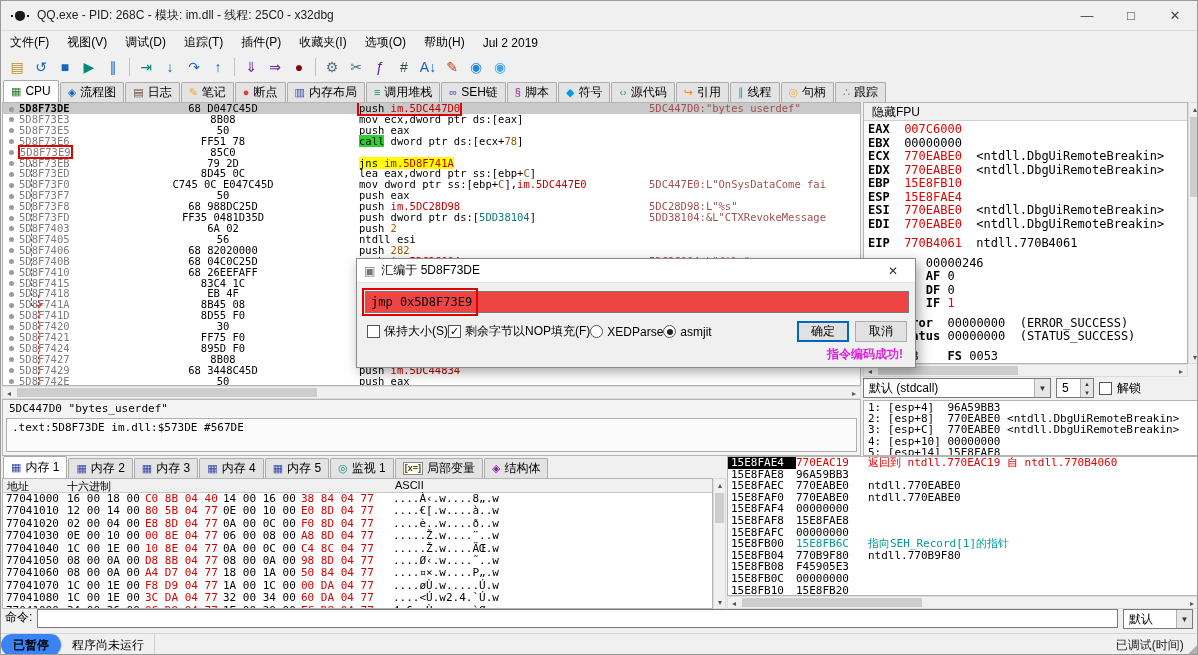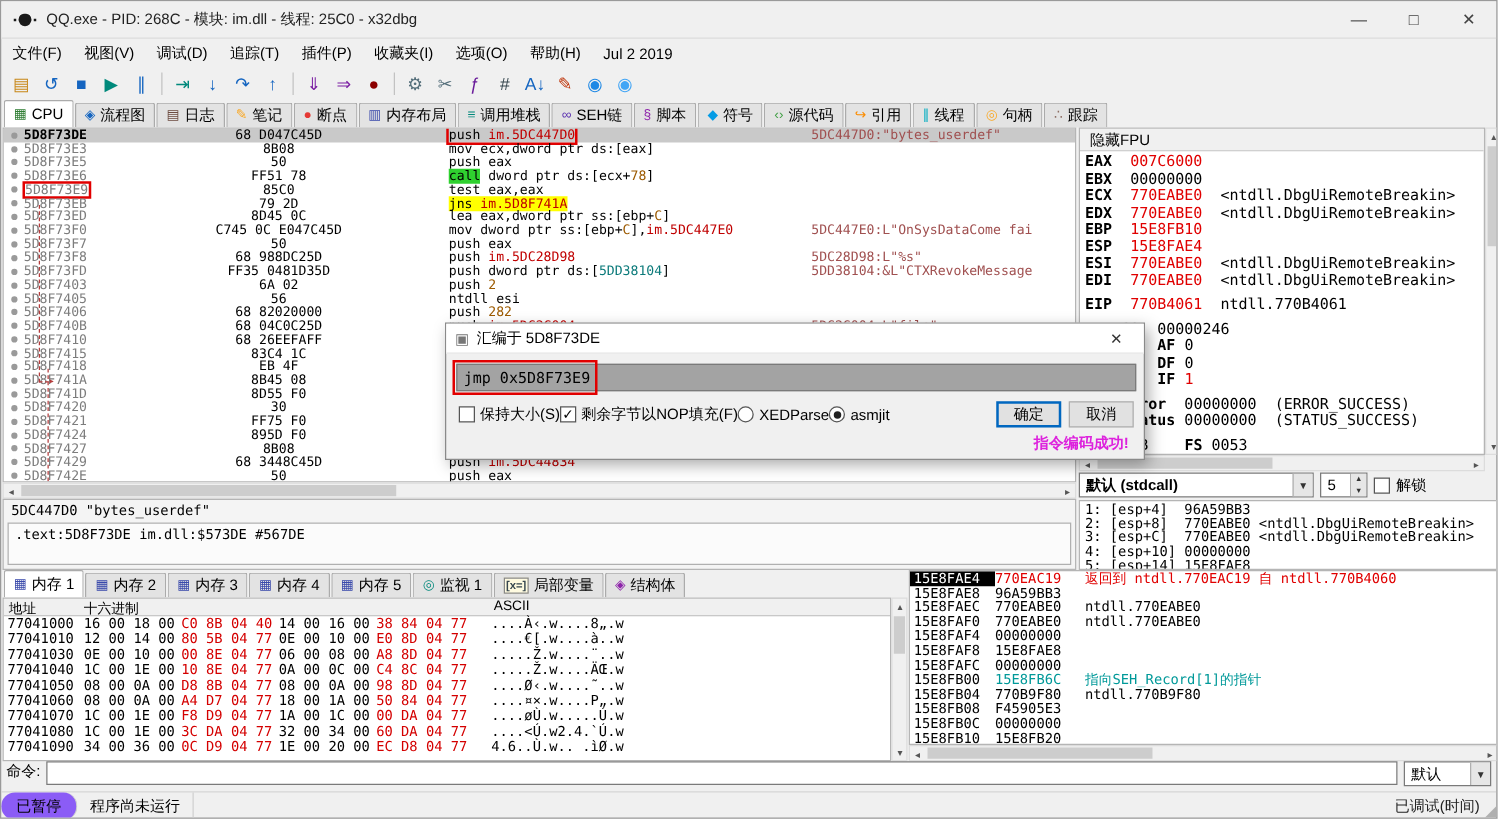--- a/index.html
+++ b/index.html
@@ -95,21 +95,21 @@
 .rname { font-weight:bold; }
 .rval.chg { color:#e00000; }
 .rnote {}
 
 
 #callconv { position:absolute; left:862px; top:377px; width:336px; height:20px; display:flex; align-items:center; gap:5px; }
 .combo { background:#fff; border:1px solid #7a7a7a; height:20px; display:flex; align-items:center;
          padding-left:5px; position:relative; }
 .combo .arrow { margin-left:auto; width:16px; height:100%; display:flex; align-items:center;
                 justify-content:center; background:#e6e6e6; border-left:1px solid #b0b0b0; font-size:8px; color:#333; }
-#conv-combo { width:188px;font-weight:bold; }
+#conv-combo { width:188px; }
 .spin { background:#fff; border:1px solid #7a7a7a; height:20px; width:38px; display:flex; align-items:center; }
 .spin .val { flex:1; padding-left:5px; }
 .spin .btns { width:13px; display:flex; flex-direction:column; border-left:1px solid #b0b0b0; }
 .spin .btns span { height:9px; font-size:6px; display:flex; align-items:center; justify-content:center; background:#e6e6e6; color:#333; }
 .cbx { width:13px; height:13px; border:1px solid #555; background:#fff; display:inline-flex;
        align-items:center; justify-content:center; font-size:11px; flex:none; }
 .rad { width:13px; height:13px; border:1px solid #555; border-radius:50%; background:#fff;
        display:inline-flex; align-items:center; justify-content:center; flex:none; }
 .rad.on::after { content:""; width:6px; height:6px; border-radius:50%; background:#222; }
 #args { left:862px; top:399px; width:336px; height:56px;
@@ -147,34 +147,34 @@
 .s-cmt.teal { color:#009999; }
 
 
 #cmdbar { position:absolute; left:0; top:608px; width:100%; height:24px; display:flex;
           align-items:flex-start; gap:5px; padding:0 4px; }
 #cmd-input { flex:1; height:19px; background:#fff; border:1px solid #7a7a7a;
              font-family:"DejaVu Sans Mono",monospace; font-size:11px; padding:0 4px; }
 #cmd-combo { width:70px; }
 #statusbar { position:absolute; left:0; top:632px; width:100%; height:23px; border-top:1px solid #d5d5d5;
              display:flex; align-items:stretch; }
-#status-state { background:#8b5cf6; padding:0 12px; display:flex; align-items:center;
-                border-right:1px solid #cfcfcf; font-weight:normal;border-radius:11px; }
+#status-state { background:#3b82f6; padding:0 12px; display:flex; align-items:center;
+                border-right:1px solid #cfcfcf; font-weight:bold;border-radius:11px; }
 #status-msg { padding:0 10px; display:flex; align-items:center; border-right:1px solid #cfcfcf; }
 #status-right { margin-left:auto; display:flex; align-items:center; padding-right:4px; color:#222; }
 #grip { color:#b0b0b0; font-size:12px; align-self:flex-end; }
 
 
 #dialog { position:absolute; left:355px; top:257px; width:560px; height:110px; background:#f0f0f0;
           border:1px solid #8a8a8a; box-shadow:3px 4px 12px rgba(0,0,0,.35); z-index:20; }
 #dlg-title { height:24px; background:#fff; display:flex; align-items:center; padding:0 7px; gap:6px;
              border-bottom:1px solid #e4e4e4; }
 #dlg-icon { color:#777; font-size:12px; }
 #dlg-close { margin-left:auto; width:30px; text-align:center; color:#333; }
-#dlg-input { position:absolute; left:8px; top:32px; width:544px; height:22px; background:#a3a3a3;
+#dlg-input { position:absolute; left:8px; top:32px; width:544px; height:22px; background:#ef4444;
              border:1px solid #7a7a7a; font-family:"DejaVu Sans Mono",monospace; font-size:12px; padding:0 5px; }
 #dlg-redbox { position:absolute; left:5px; top:29px; width:116px; height:28px;
               border:2px solid #e10000; pointer-events:none; }
 .dlg-controls { position:absolute; left:10px; top:62px; width:540px; display:flex; align-items:center; }
 .dlg-opt { display:flex; align-items:center; gap:4px; white-space:nowrap; }
 .dlg-btn { width:52px; height:21px; background:#e1e1e1; border:1px solid #adadad; display:flex;
            align-items:center; justify-content:center; }
 .dlg-btn.focus { border:2px solid #0067c0; }
 #dlg-status { position:absolute; right:12px; top:87px; color:#dd22dd; font-weight:bold; }
 </style>
@@ -289,21 +289,21 @@
   </div>
 
 <div id="disasm" class="pane">
   <div id="jl1" class="jline"></div>
   <div id="jl2" class="jline"></div>
   <div id="jl-arrow">▸</div>
 <div class="drow sel"><span class="d-gut"><span class="dot"></span></span><span class="d-addr">5D8F73DE</span><span class="d-bytes">68 D047C45D</span><span class="d-instr"><span class="patch-box">push <span class="t-mod">im.5DC447D0</span></span></span><span class="d-cmt">5DC447D0:"bytes_userdef"</span></div>
     <div class="drow"><span class="d-gut"><span class="dot"></span></span><span class="d-addr">5D8F73E3</span><span class="d-bytes">8B08</span><span class="d-instr">mov ecx,dword ptr ds:[eax]</span><span class="d-cmt"></span></div>
     <div class="drow"><span class="d-gut"><span class="dot"></span></span><span class="d-addr">5D8F73E5</span><span class="d-bytes">50</span><span class="d-instr">push eax</span><span class="d-cmt"></span></div>
     <div class="drow"><span class="d-gut"><span class="dot"></span></span><span class="d-addr">5D8F73E6</span><span class="d-bytes">FF51 78</span><span class="d-instr"><span class="call-hl">call</span> dword ptr ds:[ecx+<span class="t-num">78</span>]</span><span class="d-cmt"></span></div>
-    <div class="drow"><span class="d-gut"><span class="dot"></span></span><span class="d-addr"><span class="addr-box">5D8F73E9</span></span><span class="d-bytes">85C0</span><span class="d-instr">test eax,eax</span><span class="d-cmt"></span></div>
+    <div class="drow"><span class="d-gut"><span class="dot"></span></span><span class="d-addr"><span class="addr-box">5D8F73E9</span></span><span class="d-bytes">85C0</span><span class="d-cmt"></span></div>
     <div class="drow"><span class="d-gut"><span class="dot"></span></span><span class="d-addr">5D8F73EB</span><span class="d-bytes">79 2D</span><span class="d-instr"><span class="jump-hl">jns <span class="t-mod">im.5D8F741A</span></span></span><span class="d-cmt"></span></div>
     <div class="drow"><span class="d-gut"><span class="dot"></span></span><span class="d-addr">5D8F73ED</span><span class="d-bytes">8D45 0C</span><span class="d-instr">lea eax,dword ptr ss:[ebp+<span class="t-num">C</span>]</span><span class="d-cmt"></span></div>
     <div class="drow"><span class="d-gut"><span class="dot"></span></span><span class="d-addr">5D8F73F0</span><span class="d-bytes">C745 0C E047C45D</span><span class="d-instr">mov dword ptr ss:[ebp+<span class="t-num">C</span>],<span class="t-mod">im.5DC447E0</span></span><span class="d-cmt">5DC447E0:L"OnSysDataCome fai</span></div>
     <div class="drow"><span class="d-gut"><span class="dot"></span></span><span class="d-addr">5D8F73F7</span><span class="d-bytes">50</span><span class="d-instr">push eax</span><span class="d-cmt"></span></div>
     <div class="drow"><span class="d-gut"><span class="dot"></span></span><span class="d-addr">5D8F73F8</span><span class="d-bytes">68 988DC25D</span><span class="d-instr">push <span class="t-mod">im.5DC28D98</span></span><span class="d-cmt">5DC28D98:L"%s"</span></div>
     <div class="drow"><span class="d-gut"><span class="dot"></span></span><span class="d-addr">5D8F73FD</span><span class="d-bytes">FF35 0481D35D</span><span class="d-instr">push dword ptr ds:[<span class="t-addr">5DD38104</span>]</span><span class="d-cmt">5DD38104:&amp;L"CTXRevokeMessage</span></div>
     <div class="drow"><span class="d-gut"><span class="dot"></span></span><span class="d-addr">5D8F7403</span><span class="d-bytes">6A 02</span><span class="d-instr">push <span class="t-num">2</span></span><span class="d-cmt"></span></div>
     <div class="drow"><span class="d-gut"><span class="dot"></span></span><span class="d-addr">5D8F7405</span><span class="d-bytes">56</span><span class="d-instr">ntdll esi</span><span class="d-cmt"></span></div>
     <div class="drow"><span class="d-gut"><span class="dot"></span></span><span class="d-addr">5D8F7406</span><span class="d-bytes">68 82020000</span><span class="d-instr">push <span class="t-num">282</span></span><span class="d-cmt"></span></div>
     <div class="drow"><span class="d-gut"><span class="dot"></span></span><span class="d-addr">5D8F740B</span><span class="d-bytes">68 04C0C25D</span><span class="d-instr">push <span class="t-mod">im.5DC2C004</span></span><span class="d-cmt">5DC2C004:L"file"</span></div>
@@ -432,20 +432,21 @@
 
 <div id="memdump" class="pane">
   <div id="dump-header">
     <span class="h-addr">地址</span>
     <span class="h-hex">十六进制</span>
     <span class="h-ascii">ASCII</span>
   </div>
   <div>
       <div class="mrow"><span class="m-addr">77041000</span><span class="m-grp">16 00 18 00</span><span class="m-grp red">C0 8B 04 40</span><span class="m-grp">14 00 16 00</span><span class="m-grp red">38 84 04 77</span><span class="m-ascii">....À‹.w....8„.w</span></div>
       <div class="mrow"><span class="m-addr">77041010</span><span class="m-grp">12 00 14 00</span><span class="m-grp red">80 5B 04 77</span><span class="m-grp">0E 00 10 00</span><span class="m-grp red">E0 8D 04 77</span><span class="m-ascii">....€[.w....à..w</span></div>
+      <div class="mrow"><span class="m-addr">77041020</span><span class="m-grp">02 00 04 00</span><span class="m-grp red">E8 8D 04 77</span><span class="m-grp">0A 00 0C 00</span><span class="m-grp red">F0 8D 04 77</span><span class="m-ascii">....è..w....ð..w</span></div>
       <div class="mrow"><span class="m-addr">77041030</span><span class="m-grp">0E 00 10 00</span><span class="m-grp red">00 8E 04 77</span><span class="m-grp">06 00 08 00</span><span class="m-grp red">A8 8D 04 77</span><span class="m-ascii">.....Ž.w....¨..w</span></div>
       <div class="mrow"><span class="m-addr">77041040</span><span class="m-grp">1C 00 1E 00</span><span class="m-grp red">10 8E 04 77</span><span class="m-grp">0A 00 0C 00</span><span class="m-grp red">C4 8C 04 77</span><span class="m-ascii">.....Ž.w....ÄŒ.w</span></div>
       <div class="mrow"><span class="m-addr">77041050</span><span class="m-grp">08 00 0A 00</span><span class="m-grp red">D8 8B 04 77</span><span class="m-grp">08 00 0A 00</span><span class="m-grp red">98 8D 04 77</span><span class="m-ascii">....Ø‹.w....˜..w</span></div>
       <div class="mrow"><span class="m-addr">77041060</span><span class="m-grp">08 00 0A 00</span><span class="m-grp red">A4 D7 04 77</span><span class="m-grp">18 00 1A 00</span><span class="m-grp red">50 84 04 77</span><span class="m-ascii">....¤×.w....P„.w</span></div>
       <div class="mrow"><span class="m-addr">77041070</span><span class="m-grp">1C 00 1E 00</span><span class="m-grp red">F8 D9 04 77</span><span class="m-grp">1A 00 1C 00</span><span class="m-grp red">00 DA 04 77</span><span class="m-ascii">....øÙ.w.....Ú.w</span></div>
       <div class="mrow"><span class="m-addr">77041080</span><span class="m-grp">1C 00 1E 00</span><span class="m-grp red">3C DA 04 77</span><span class="m-grp">32 00 34 00</span><span class="m-grp red">60 DA 04 77</span><span class="m-ascii">....&lt;Ú.w2.4.`Ú.w</span></div>
       <div class="mrow"><span class="m-addr">77041090</span><span class="m-grp">34 00 36 00</span><span class="m-grp red">0C D9 04 77</span><span class="m-grp">1E 00 20 00</span><span class="m-grp red">EC D8 04 77</span><span class="m-ascii">4.6..Ù.w.. .ìØ.w</span></div>
     </div>
 </div>
 <div id="dump-vscroll" class="sb">

